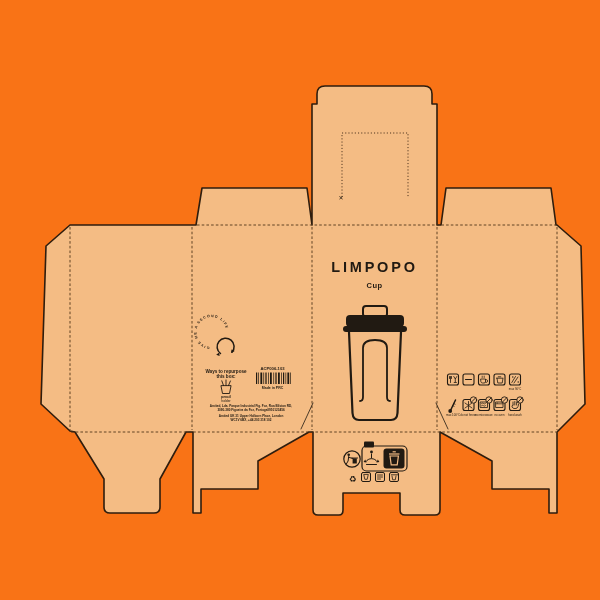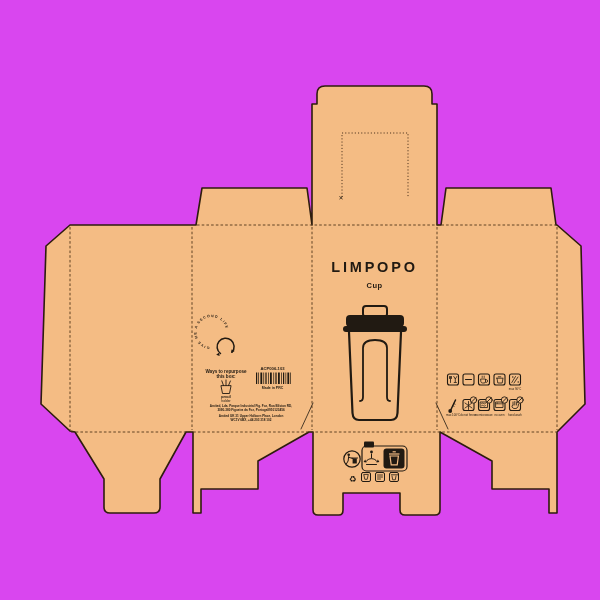--- a/index.html
+++ b/index.html
@@ -1,16 +1,16 @@
 <!DOCTYPE html>
 <html><head>
 <meta charset="utf-8">
 <style>
   html,body{margin:0;padding:0;background:#ffffff;}
-  .stage{width:600px;height:600px;background:#d946ef;position:relative;overflow:hidden;}
+  .stage{width:600px;height:600px;background:#f97316;position:relative;overflow:hidden;}
   svg{display:block;}
   text{font-family:"Liberation Sans","DejaVu Sans",sans-serif;fill:#211a12;}
   .cut{fill:#f4bc84;stroke:#2e1d0e;stroke-width:1.6;stroke-linejoin:round;}
   .fold{stroke:#50351a;stroke-width:0.9;stroke-dasharray:2.6 2.1;fill:none;}
   .dotted{stroke:#3a2413;stroke-width:0.9;stroke-dasharray:1.1 2.1;fill:none;}
   .ink{stroke:#211a12;fill:none;stroke-linecap:round;stroke-linejoin:round;}
   .inkfill{fill:#211a12;stroke:none;}
 </style>
 </head>
 <body>

